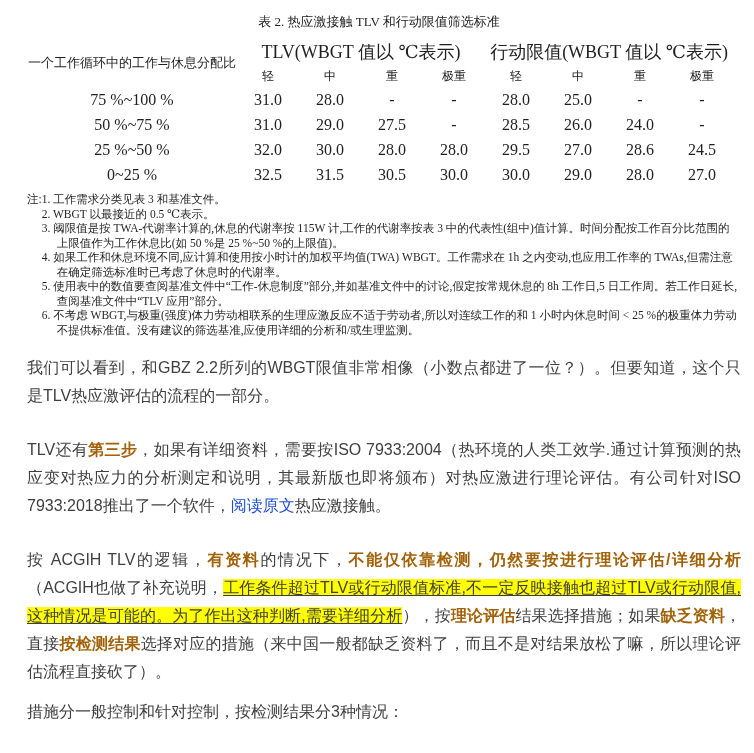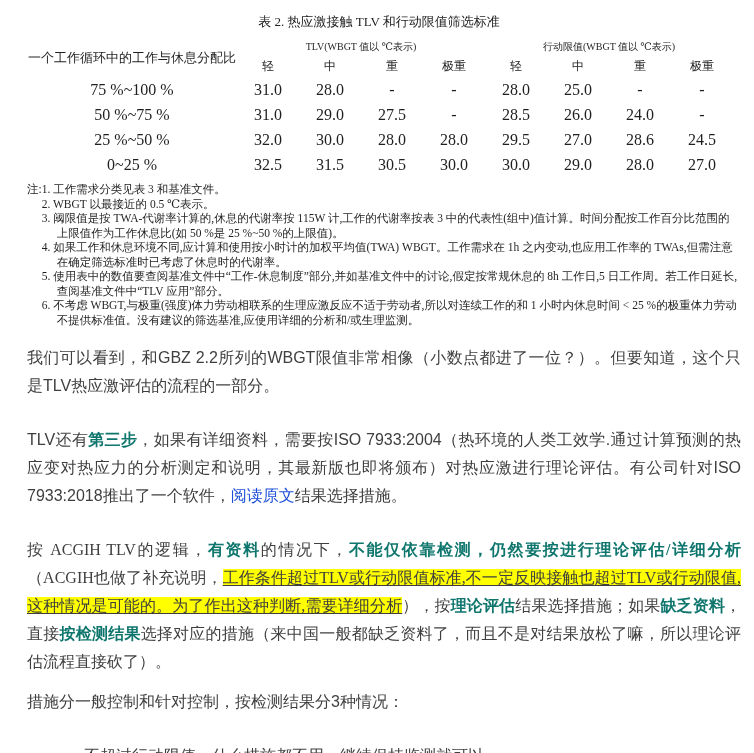--- a/index.html
+++ b/index.html
@@ -24,46 +24,46 @@
     width: 706px; border-collapse: collapse; table-layout: fixed;
     font-size: 12px;
   }
   table.tlv col.c-label { width: 210px; }
   table.tlv col.c-val { width: 62px; }
   table.tlv th, table.tlv td {
     text-align: center; vertical-align: middle;
     padding: 2px 0; font-weight: normal;
   }
   th.rowhead { font-weight: bold; font-size: 13px; }
-  th.grp { font-weight: bold; font-size: 10px; }
+  th.grp { font-weight: bold; font-size: 18px; }
   th.sub { font-size: 12px; }
   td.rowlabel { font-size: 11.5px; }
   table.tlv tbody td { padding: 3.5px 0; font-size: 16px; }
 
   .notes {
     display: flex; margin-top: 5px; width: 712px;
     font-size: 11.5px; line-height: 14.5px;
   }
   .notes-prefix { flex: 0 0 auto; }
   .notes-list { flex: 1 1 auto; }
   .note-line { padding-left: 15px; text-indent: -15px; }
 
   
   .article { margin-top: 17px; width: 714px; }
   .para {
     font-size: 16px; line-height: 28px;
     margin-bottom: 26px; text-align: justify;
   }
-  .para b { font-weight: 700; color: #0f766e; }
+  .para b { font-weight: 700; color: #a16207; }
   .para .link { color: #1d4ed8; text-decoration: none; cursor: pointer; }
   .para mark {
     background: #ffff00; color: #3f3f3f;
     text-decoration: underline; text-underline-offset: 2px;
   }
-  .para.tight { margin-bottom: 12px; font-family: Liberation Serif, serif; }
+  .para.tight { margin-bottom: 12px; }
   .para.intro { }
   ul.measures { list-style: disc; padding-left: 55px; }
   ul.measures li {
     font-size: 16px; line-height: 28.5px; padding-left: 2px;
   }
 </style>
 </head>
 <body>
 
 <div class="page">
@@ -156,21 +156,21 @@
           <div class="note-line">5. 使用表中的数值要查阅基准文件中“工作-休息制度”部分,并如基准文件中的讨论,假定按常规休息的 8h 工作日,5 日工作周。若工作日延长,查阅基准文件中“TLV 应用”部分。</div>
           <div class="note-line">6. 不考虑 WBGT,与极重(强度)体力劳动相联系的生理应激反应不适于劳动者,所以对连续工作的和 1 小时内休息时间 &lt; 25 %的极重体力劳动不提供标准值。没有建议的筛选基准,应使用详细的分析和/或生理监测。</div>
         </div>
     </div>
   </figure>
 
   <div class="article">
 
     <p class="para">我们可以看到，和GBZ 2.2所列的WBGT限值非常相像（小数点都进了一位？）。但要知道，这个只是TLV热应激评估的流程的一部分。</p>
 
-    <p class="para"><span>TLV还有</span><b>第三步</b><span>，如果有详细资料，需要按ISO 7933:2004（热环境的人类工效学.通过计算预测的热应变对热应力的分析测定和说明，其最新版也即将颁布）对热应激进行理论评估。有公司针对ISO 7933:2018推出了一个软件，</span><a class="link">阅读原文</a><span>结果选择措施。</span></p>
+    <p class="para"><span>TLV还有</span><b>第三步</b><span>，如果有详细资料，需要按ISO 7933:2004（热环境的人类工效学.通过计算预测的热应变对热应力的分析测定和说明，其最新版也即将颁布）对热应激进行理论评估。有公司针对ISO 7933:2018推出了一个软件，</span><a class="link">阅读原文</a><span>热应激接触。</span></p>
 
     <p class="para tight"><span>按 ACGIH TLV的逻辑，</span><b>有资料</b><span>的情况下，</span><b>不能仅依靠检测，仍然要按进行理论评估/详细分析</b><span>（ACGIH也做了补充说明，</span><mark>工作条件超过TLV或行动限值标准,不一定反映接触也超过TLV或行动限值,这种情况是可能的。为了作出这种判断,需要详细分析</mark><span>），按</span><b>理论评估</b><span>结果选择措施；如果</span><b>缺乏资料</b><span>，直接</span><b>按检测结果</b><span>选择对应的措施（来中国一般都缺乏资料了，而且不是对结果放松了嘛，所以理论评估流程直接砍了）。</span></p>
 
     <p class="para intro">措施分一般控制和针对控制，按检测结果分3种情况：</p>
 
     <ul class="measures">
       <li>不超过行动限值，什么措施都不用，继续保持监测就可以；</li>
       <li>超过行动限值，采取一般控制措施；</li>
 
     </ul>

